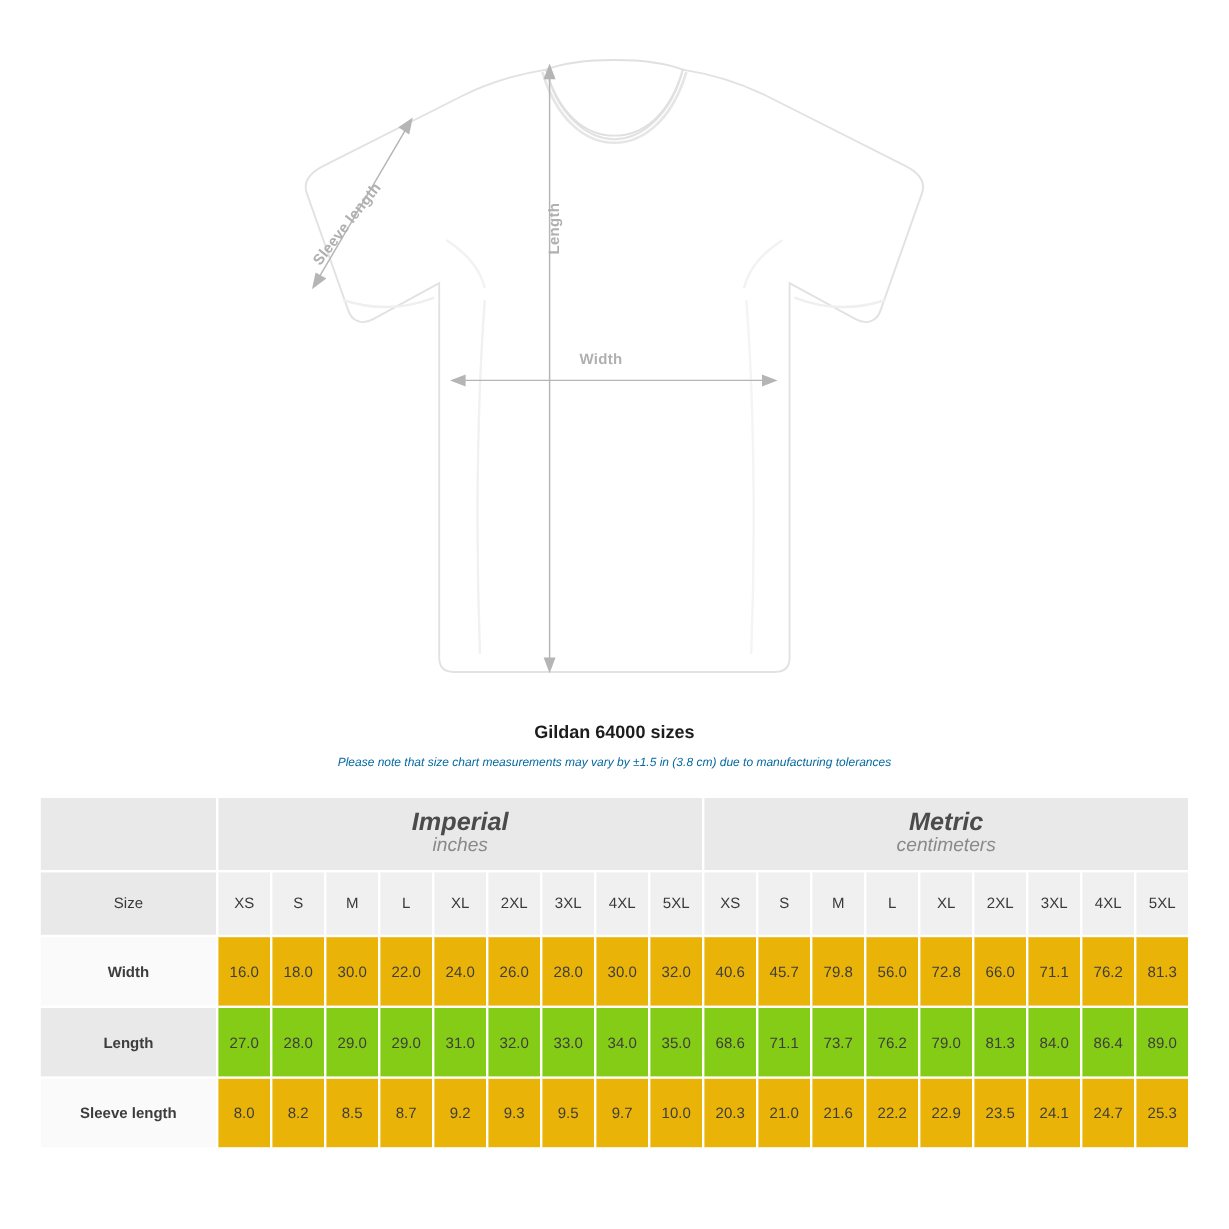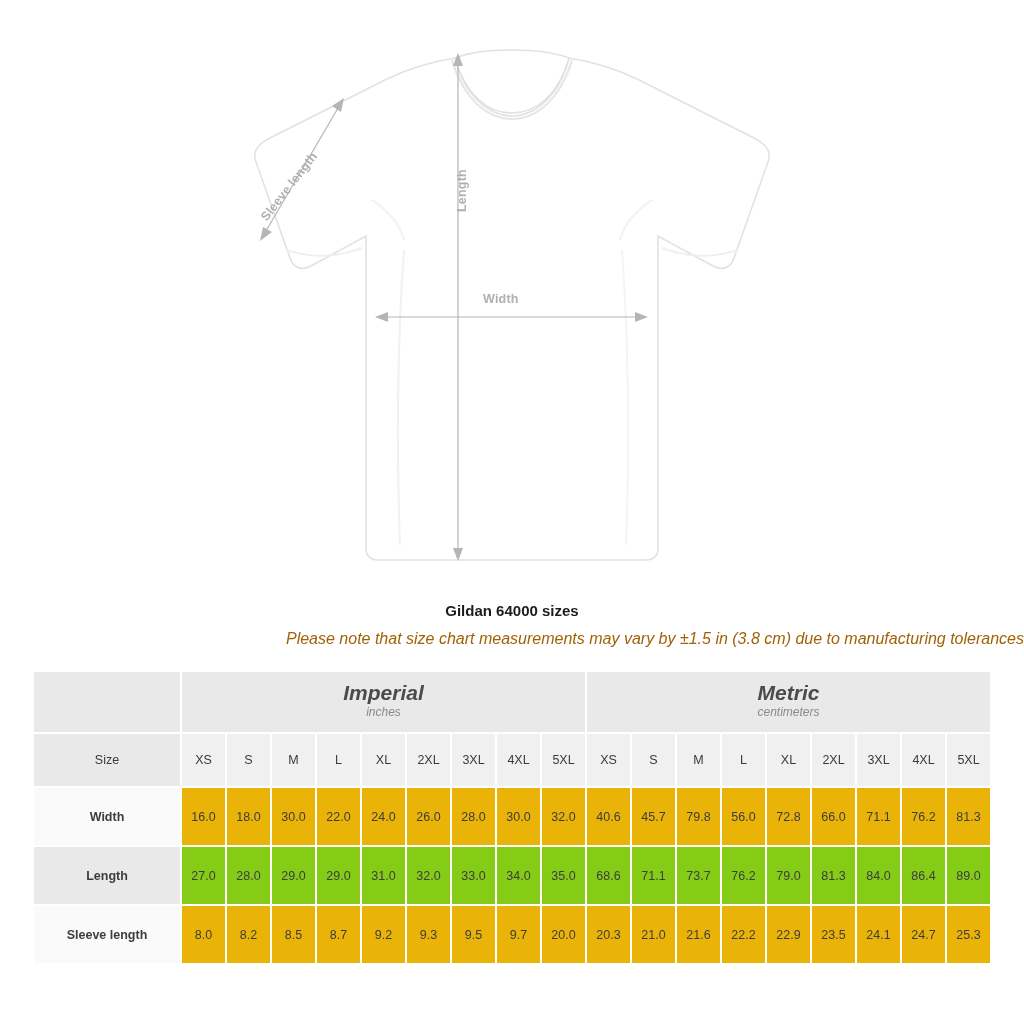--- a/index.html
+++ b/index.html
@@ -46,24 +46,24 @@
 
   
   .title {
     text-align: center;
     font-size: 15px;
     font-weight: bold;
     color: #1c1c1c;
     margin-top: 22px;
   }
   .subtitle {
-    text-align: right;
-    font-size: 16px;
+    text-align: center;
+    font-size: 10px;
     font-style: italic;
-    color: #a16207;
+    color: #0369a1;
     margin-top: 11px;
   }
 
   
   .table-wrap {
     margin: 22px auto 0 auto;
     width: 960px;
   }
   table.size-chart {
     width: 960px;
@@ -84,21 +84,21 @@
     border: 2px solid #ffffff;
   }
   .unit-head .u-name {
     font-size: 21px;
     font-style: italic;
     font-weight: bold;
     color: #4b4b4b;
     line-height: 20px;
   }
   .unit-head .u-sub {
-    font-size: 12px;
+    font-size: 16px;
     font-style: italic;
     color: #8a8a8a;
     line-height: 18px;
   }
   .corner-cell { background: #e9e9e9 !important; border: 2px solid #ffffff; }
 
   tr.row-head td { height: 54px; background: #f0f0f0; font-weight: normal; color: #3a3a3a; font-size: 12.5px; }
   tr.row-head td.rowlabel { background: #e9e9e9; }
   td.rowlabel {
     background: #e9e9e9;
@@ -281,21 +281,21 @@
           <tr class="data-row">
             <td class="rowlabel">Sleeve length</td>
             <td class="val">8.0</td>
             <td class="val">8.2</td>
             <td class="val">8.5</td>
             <td class="val">8.7</td>
             <td class="val">9.2</td>
             <td class="val">9.3</td>
             <td class="val">9.5</td>
             <td class="val">9.7</td>
-            <td class="val">20.0</td>
+            <td class="val">10.0</td>
             <td class="val">20.3</td>
             <td class="val">21.0</td>
             <td class="val">21.6</td>
             <td class="val">22.2</td>
             <td class="val">22.9</td>
             <td class="val">23.5</td>
             <td class="val">24.1</td>
             <td class="val">24.7</td>
             <td class="val">25.3</td>
           </tr>

